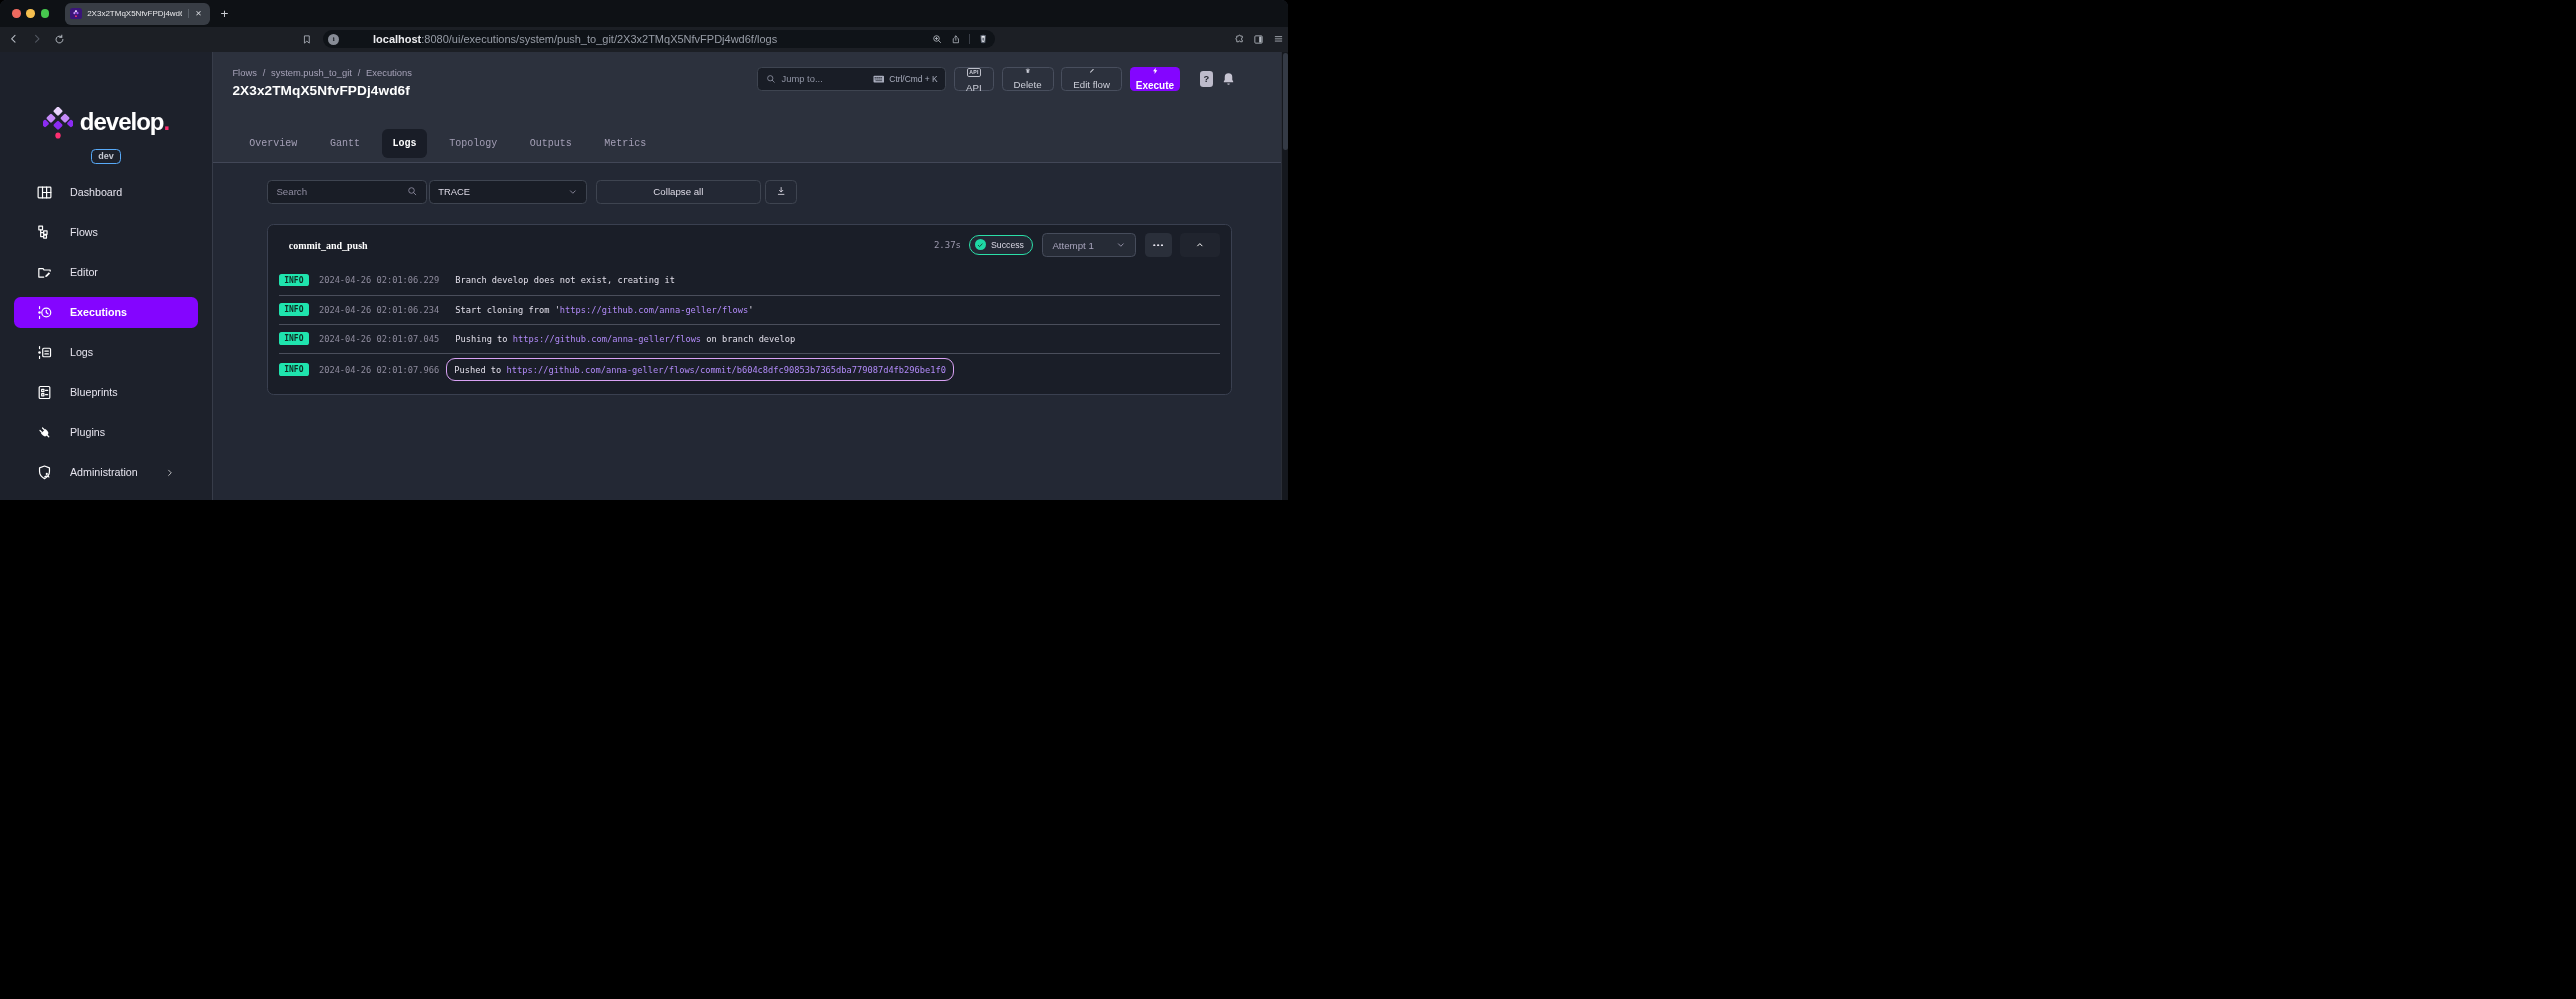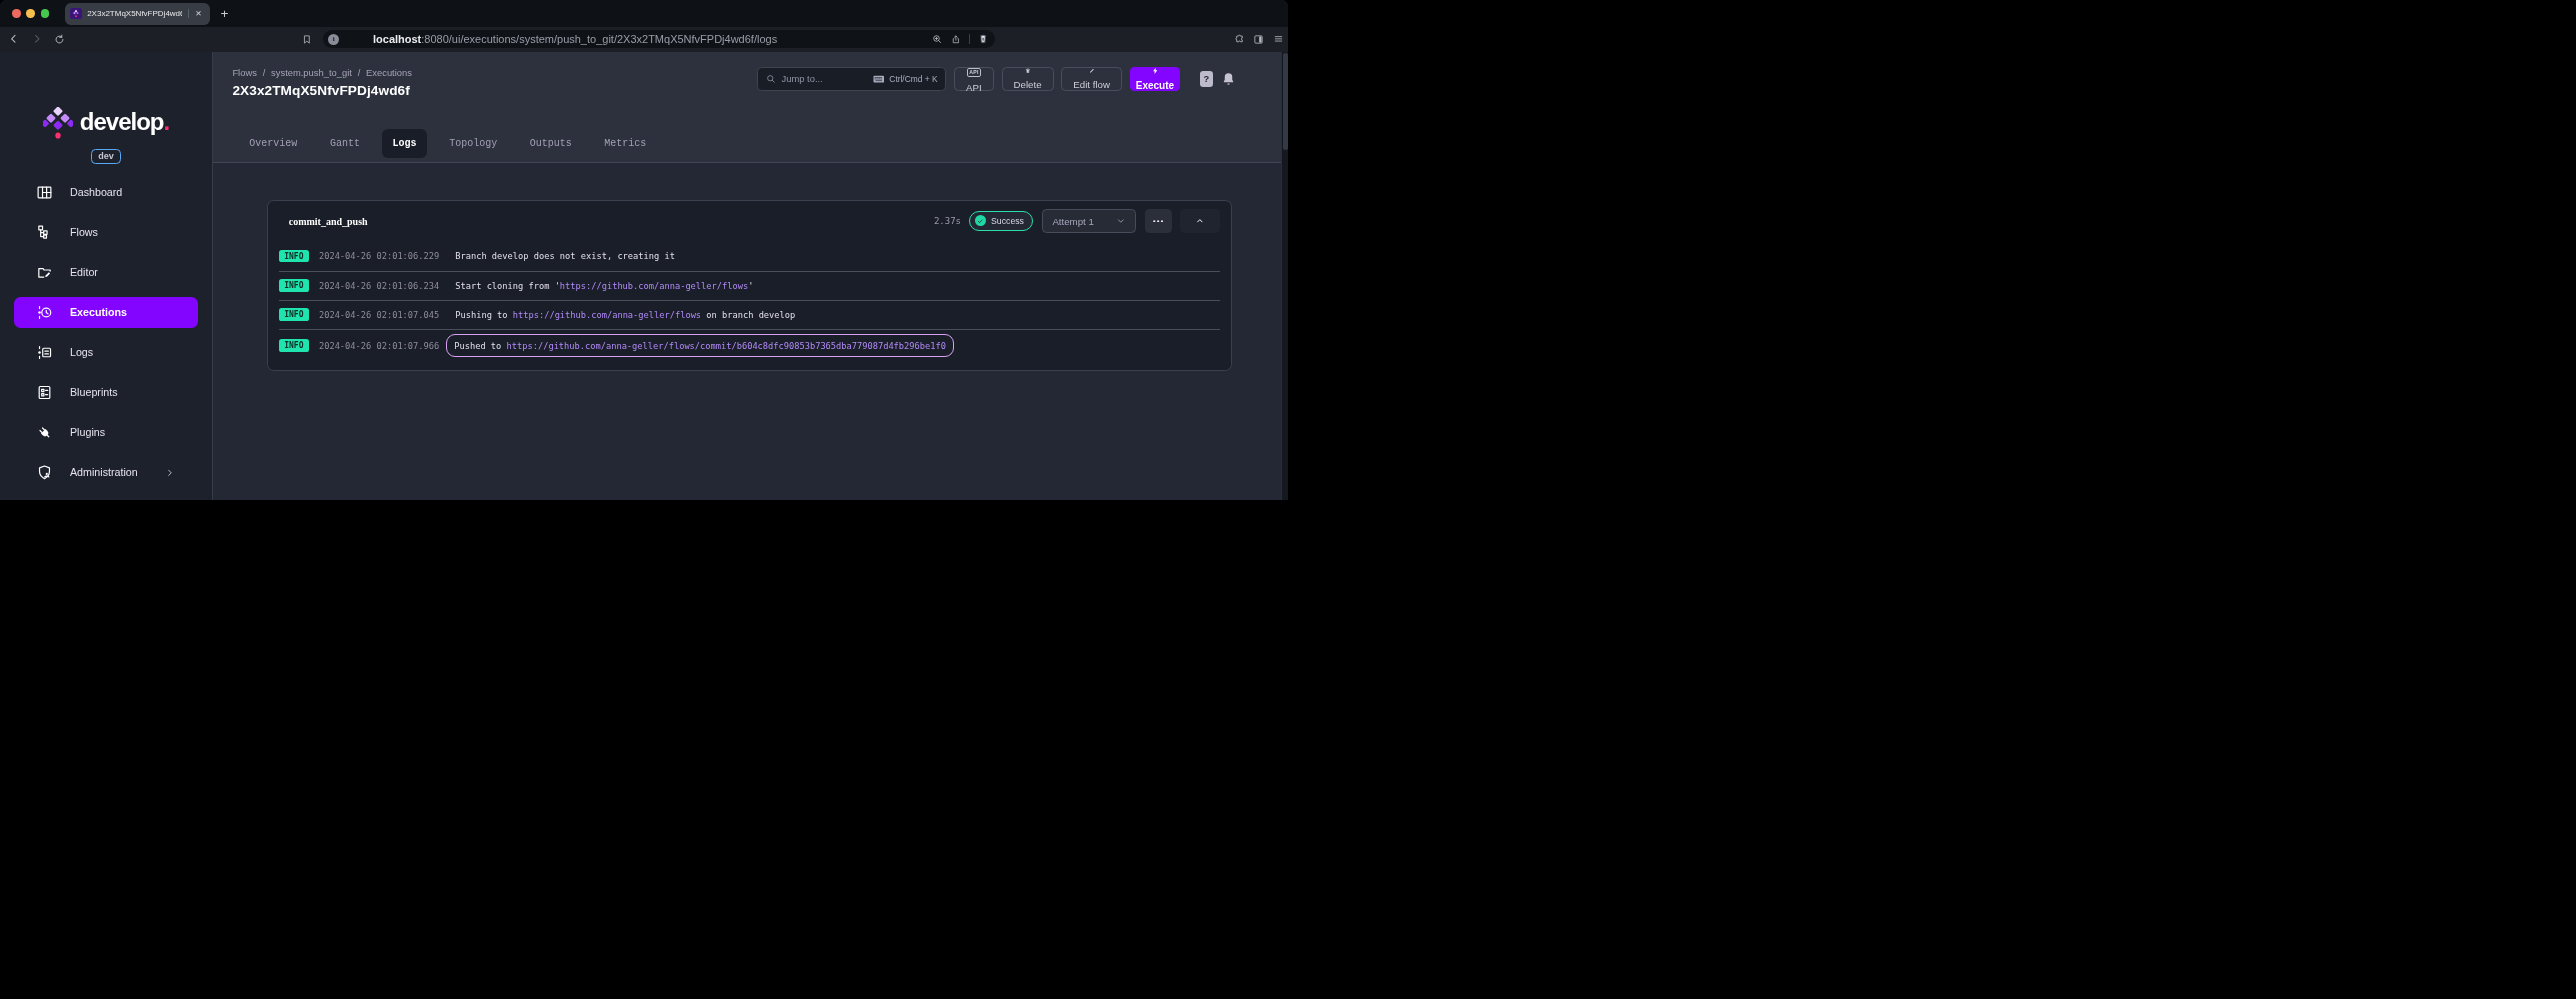--- a/index.html
+++ b/index.html
@@ -387,20 +387,46 @@
             <div class="tab-item">Overview</div>
             <div class="tab-item">Gantt</div>
             <div class="tab-item active">Logs</div>
             <div class="tab-item">Topology</div>
             <div class="tab-item">Outputs</div>
             <div class="tab-item">Metrics</div>
           </div>
       </header>
 
       <section class="content">
+        <div class="toolbar">
+          <div class="inp">
+            <input type="text" placeholder="Search" style="">
+            <span class="sic">
+              <svg width="10.3" height="10.3" viewBox="0 0 24 24">
+                  <circle cx="10.5" cy="10.5" r="6.5" stroke="#908DA1" stroke-width="2" fill="none"></circle>
+                  <path d="M15.5 15.5 20.5 20.5" stroke="#908DA1" stroke-width="2" stroke-linecap="round"></path>
+                </svg>
+            </span>
+          </div>
+          <div class="select">
+            <span>TRACE</span>
+            <span class="chev">
+              <svg width="9.7" height="9.7" viewBox="0 0 24 24">
+                  <path d="M6 9.5l6 6 6-6" stroke="#9B98AC" stroke-width="2" fill="none" stroke-linecap="round" stroke-linejoin="round"></path>
+                </svg>
+            </span>
+          </div>
+          <button class="btn-collapse">Collapse all</button>
+          <button class="btn-dl">
+            <svg width="10.3" height="10.3" viewBox="0 0 24 24">
+                <path d="M12 3.5v10M8 10l4 4 4-4" stroke="#DFDCE8" stroke-width="2" fill="none" stroke-linecap="round" stroke-linejoin="round"></path>
+                <path d="M5.5 19.5h13" stroke="#DFDCE8" stroke-width="2" stroke-linecap="round"></path>
+              </svg>
+          </button>
+        </div>
 
         <div class="log-card">
           <div class="card-head">
             <span class="task-name">commit_and_push</span>
             <div class="head-right">
               <span class="duration">2.37s</span>
               <span class="status-pill">
                 <span class="check-circle">
                   <svg width="6.5" height="6.5" viewBox="0 0 24 24">
                       <path d="M5 12.5l4.5 4.5L19 7.5" stroke="#123B2E" stroke-width="3.4" fill="none" stroke-linecap="round" stroke-linejoin="round"></path>

